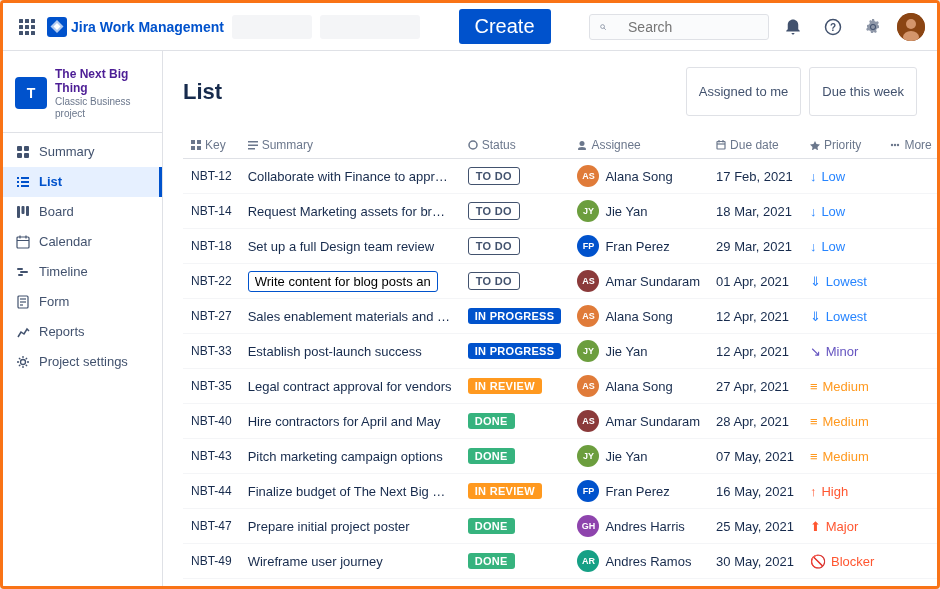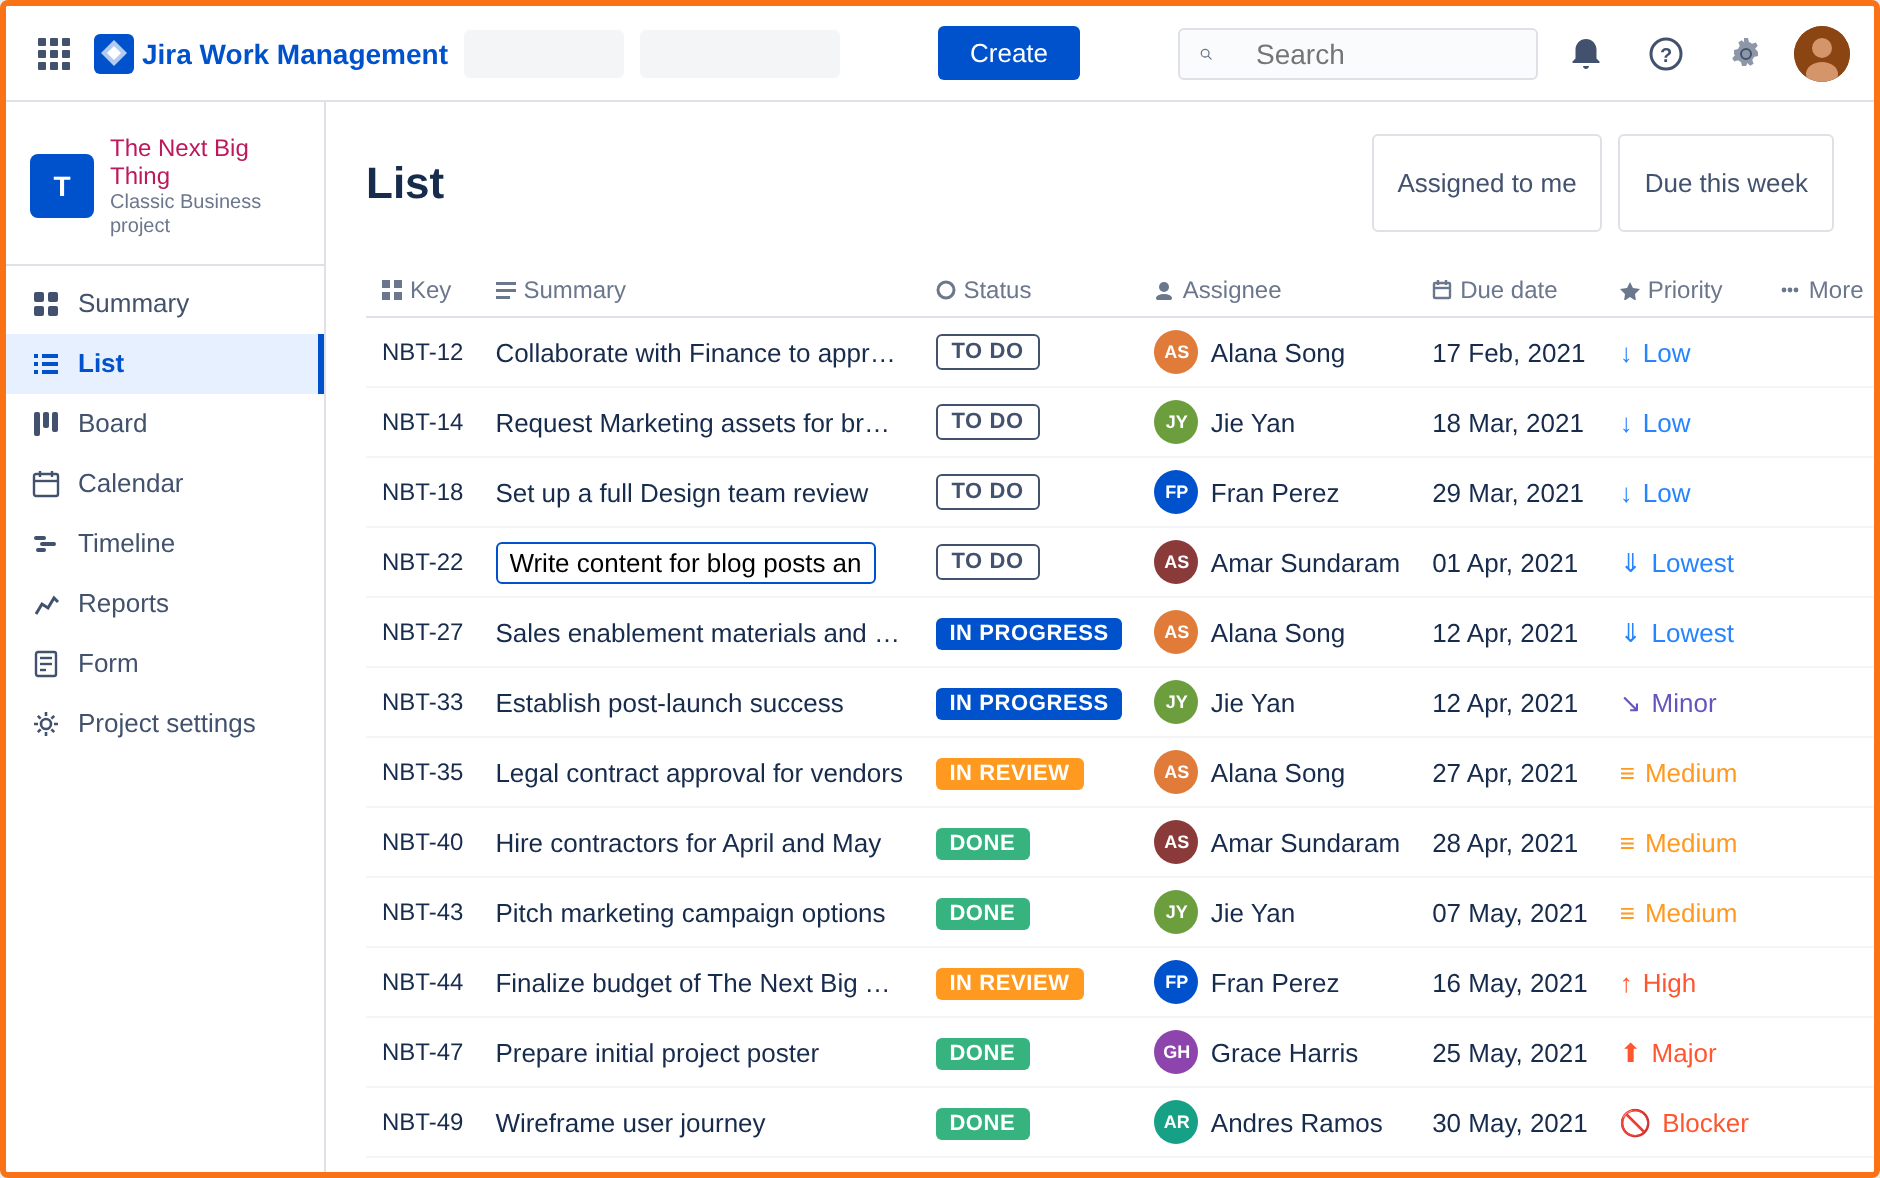--- a/index.html
+++ b/index.html
@@ -6,33 +6,33 @@
     body { font-family: -apple-system, BlinkMacSystemFont, 'Segoe UI', Arial, sans-serif; background: #e8edf2; display: flex; justify-content: center; align-items: center; min-height: 100vh; }
     .app-frame { width: 940px; height: 589px; background: #fff; border: 3px solid #f97316; border-radius: 4px; display: flex; flex-direction: column; overflow: hidden; }
     
     .top-nav { height: 48px; background: #fff; border-bottom: 1px solid #dfe1e6; display: flex; align-items: center; padding: 0 12px; gap: 8px; flex-shrink: 0; }
     .nav-grid-icon { width: 24px; height: 24px; display: flex; align-items: center; justify-content: center; cursor: pointer; color: #42526e; }
     .nav-logo { display: flex; align-items: center; gap: 4px; color: #0052cc; font-weight: 700; font-size: 14px; }
     .nav-logo-icon { width: 20px; height: 20px; background: #0052cc; border-radius: 3px; display: flex; align-items: center; justify-content: center; }
     .nav-spacer { flex: 1; }
     .nav-pill { background: #f4f5f7; border-radius: 3px; height: 24px; width: 80px; }
     .nav-pill.wide { width: 100px; }
-    .btn-create { background: #0052cc; color: #fff; border: none; border-radius: 3px; padding: 6px 16px; font-size: 13px; font-weight: 500; cursor: pointer; }
+    .btn-create { background: #0052cc; color: #fff; border: none; border-radius: 3px; padding: 6px 16px; font-size: 20px; font-weight: 500; cursor: pointer; }
     .search-box { display: flex; align-items: center; border: 1px solid #dfe1e6; border-radius: 3px; padding: 4px 10px; gap: 22px; width: 180px; background: #fafbfc; }
     .search-box input { border: none; background: transparent; outline: none; font-size: 14px; color: #42526e; width: 130px; }
     .nav-icon-btn { width: 32px; height: 32px; display: flex; align-items: center; justify-content: center; cursor: pointer; color: #42526e; border-radius: 50%; }
     .nav-avatar { width: 28px; height: 28px; border-radius: 50%; background: #8b4513; display: flex; align-items: center; justify-content: center; overflow: hidden; cursor: pointer; }
     
     .main-area { display: flex; flex: 1; overflow: hidden; }
     
     .sidebar { width: 160px; background: #fff; border-right: 1px solid #dfe1e6; padding: 8px 0; flex-shrink: 0; }
     .sidebar-project { display: flex; align-items: center; gap: 8px; padding: 8px 12px 12px; border-bottom: 1px solid #dfe1e6; margin-bottom: 4px; }
     .project-icon { width: 32px; height: 32px; background: #0052cc; border-radius: 4px; display: flex; align-items: center; justify-content: center; color: white; font-size: 14px; font-weight: bold; flex-shrink: 0; }
     .project-info { display: flex; flex-direction: column; }
-    .project-name { font-size: 12px; font-weight: 400; color: #be185d; line-height: 1.2; }
+    .project-name { font-size: 12px; font-weight: 700; color: #4c1d95; line-height: 1.2; }
     .project-type { font-size: 10px; color: #6b778c; line-height: 1.2; }
     .sidebar-item { display: flex; align-items: center; gap: 8px; padding: 7px 12px; cursor: pointer; font-size: 13px; color: #42526e; border-radius: 0; }
     .sidebar-item.active { background: #e6f0ff; color: #0052cc; border-right: 3px solid #0052cc; font-weight: 600; }
     .sidebar-icon { width: 16px; height: 16px; display: flex; align-items: center; justify-content: center; flex-shrink: 0; }
     
     .content { flex: 1; padding: 16px 20px; overflow: auto; background: #fff; }
     .content-header { display: flex; align-items: center; justify-content: space-between; margin-bottom: 16px; }
     .page-title { font-size: 22px; font-weight: 600; color: #172b4d; }
     .header-actions { display: flex; gap: 8px; }
     .action-btn { border: 1px solid #dfe1e6; background: #fff; border-radius: 3px; padding: 16px 12px; font-size: 13px; color: #42526e; cursor: pointer; }
@@ -196,36 +196,36 @@
           <svg width="14" height="14" viewBox="0 0 14 14" fill="#42526e">
               <rect x="1" y="3" width="6" height="2" rx="1"></rect>
               <rect x="4" y="6" width="8" height="2" rx="1"></rect>
               <rect x="2" y="9" width="5" height="2" rx="1"></rect>
             </svg>
         </span>
         <span>Timeline</span>
       </div>
       <div class="sidebar-item">
         <span class="sidebar-icon">
-          <svg width="14" height="14" viewBox="0 0 14 14" fill="#42526e">
-              <path d="M2 12 L5 7 L8 9 L11 4 L13 6" stroke="#42526e" stroke-width="1.5" fill="none"></path>
-            </svg>
-        </span>
-        <span>Reports</span>
-      </div>
-      <div class="sidebar-item">
-        <span class="sidebar-icon">
           <svg width="14" height="14" viewBox="0 0 14 14" fill="none" stroke="#42526e" stroke-width="1.2">
               <rect x="2" y="1" width="10" height="12" rx="1"></rect>
               <line x1="4" y1="4" x2="10" y2="4"></line>
               <line x1="4" y1="7" x2="10" y2="7"></line>
               <line x1="4" y1="10" x2="7" y2="10"></line>
             </svg>
         </span>
         <span>Form</span>
+      </div>
+      <div class="sidebar-item">
+        <span class="sidebar-icon">
+          <svg width="14" height="14" viewBox="0 0 14 14" fill="#42526e">
+              <path d="M2 12 L5 7 L8 9 L11 4 L13 6" stroke="#42526e" stroke-width="1.5" fill="none"></path>
+            </svg>
+        </span>
+        <span>Reports</span>
       </div>
       <div class="sidebar-item">
         <span class="sidebar-icon">
           <svg width="14" height="14" viewBox="0 0 14 14" fill="#42526e">
               <circle cx="7" cy="7" r="2.5" stroke="#42526e" stroke-width="1.3" fill="none"></circle>
               <path d="M7 1v2M7 11v2M1 7h2M11 7h2M2.9 2.9l1.4 1.4M9.7 9.7l1.4 1.4M2.9 11.1l1.4-1.4M9.7 4.3l1.4-1.4" stroke="#42526e" stroke-width="1.3"></path>
             </svg>
         </span>
         <span>Project settings</span>
       </div>
@@ -503,21 +503,21 @@
               </td>
               <td></td>
             </tr>
             <tr>
               <td class="key-cell">NBT-47</td>
               <td class="summary-cell">Prepare initial project poster</td>
               <td><span class="status-badge status-done">DONE</span></td>
               <td>
                 <div class="assignee-cell">
                   <div class="avatar" style="background: rgb(142, 68, 173);">GH</div>
-                  <span>Grace Harris</span>
+                  <span>Andres Harris</span>
                 </div>
               </td>
               <td class="date-cell">25 May, 2021</td>
               <td>
                 <div class="priority-cell pri-major">
                   <span>⬆</span>
                   <span>Major</span>
                 </div>
               </td>
               <td></td>

